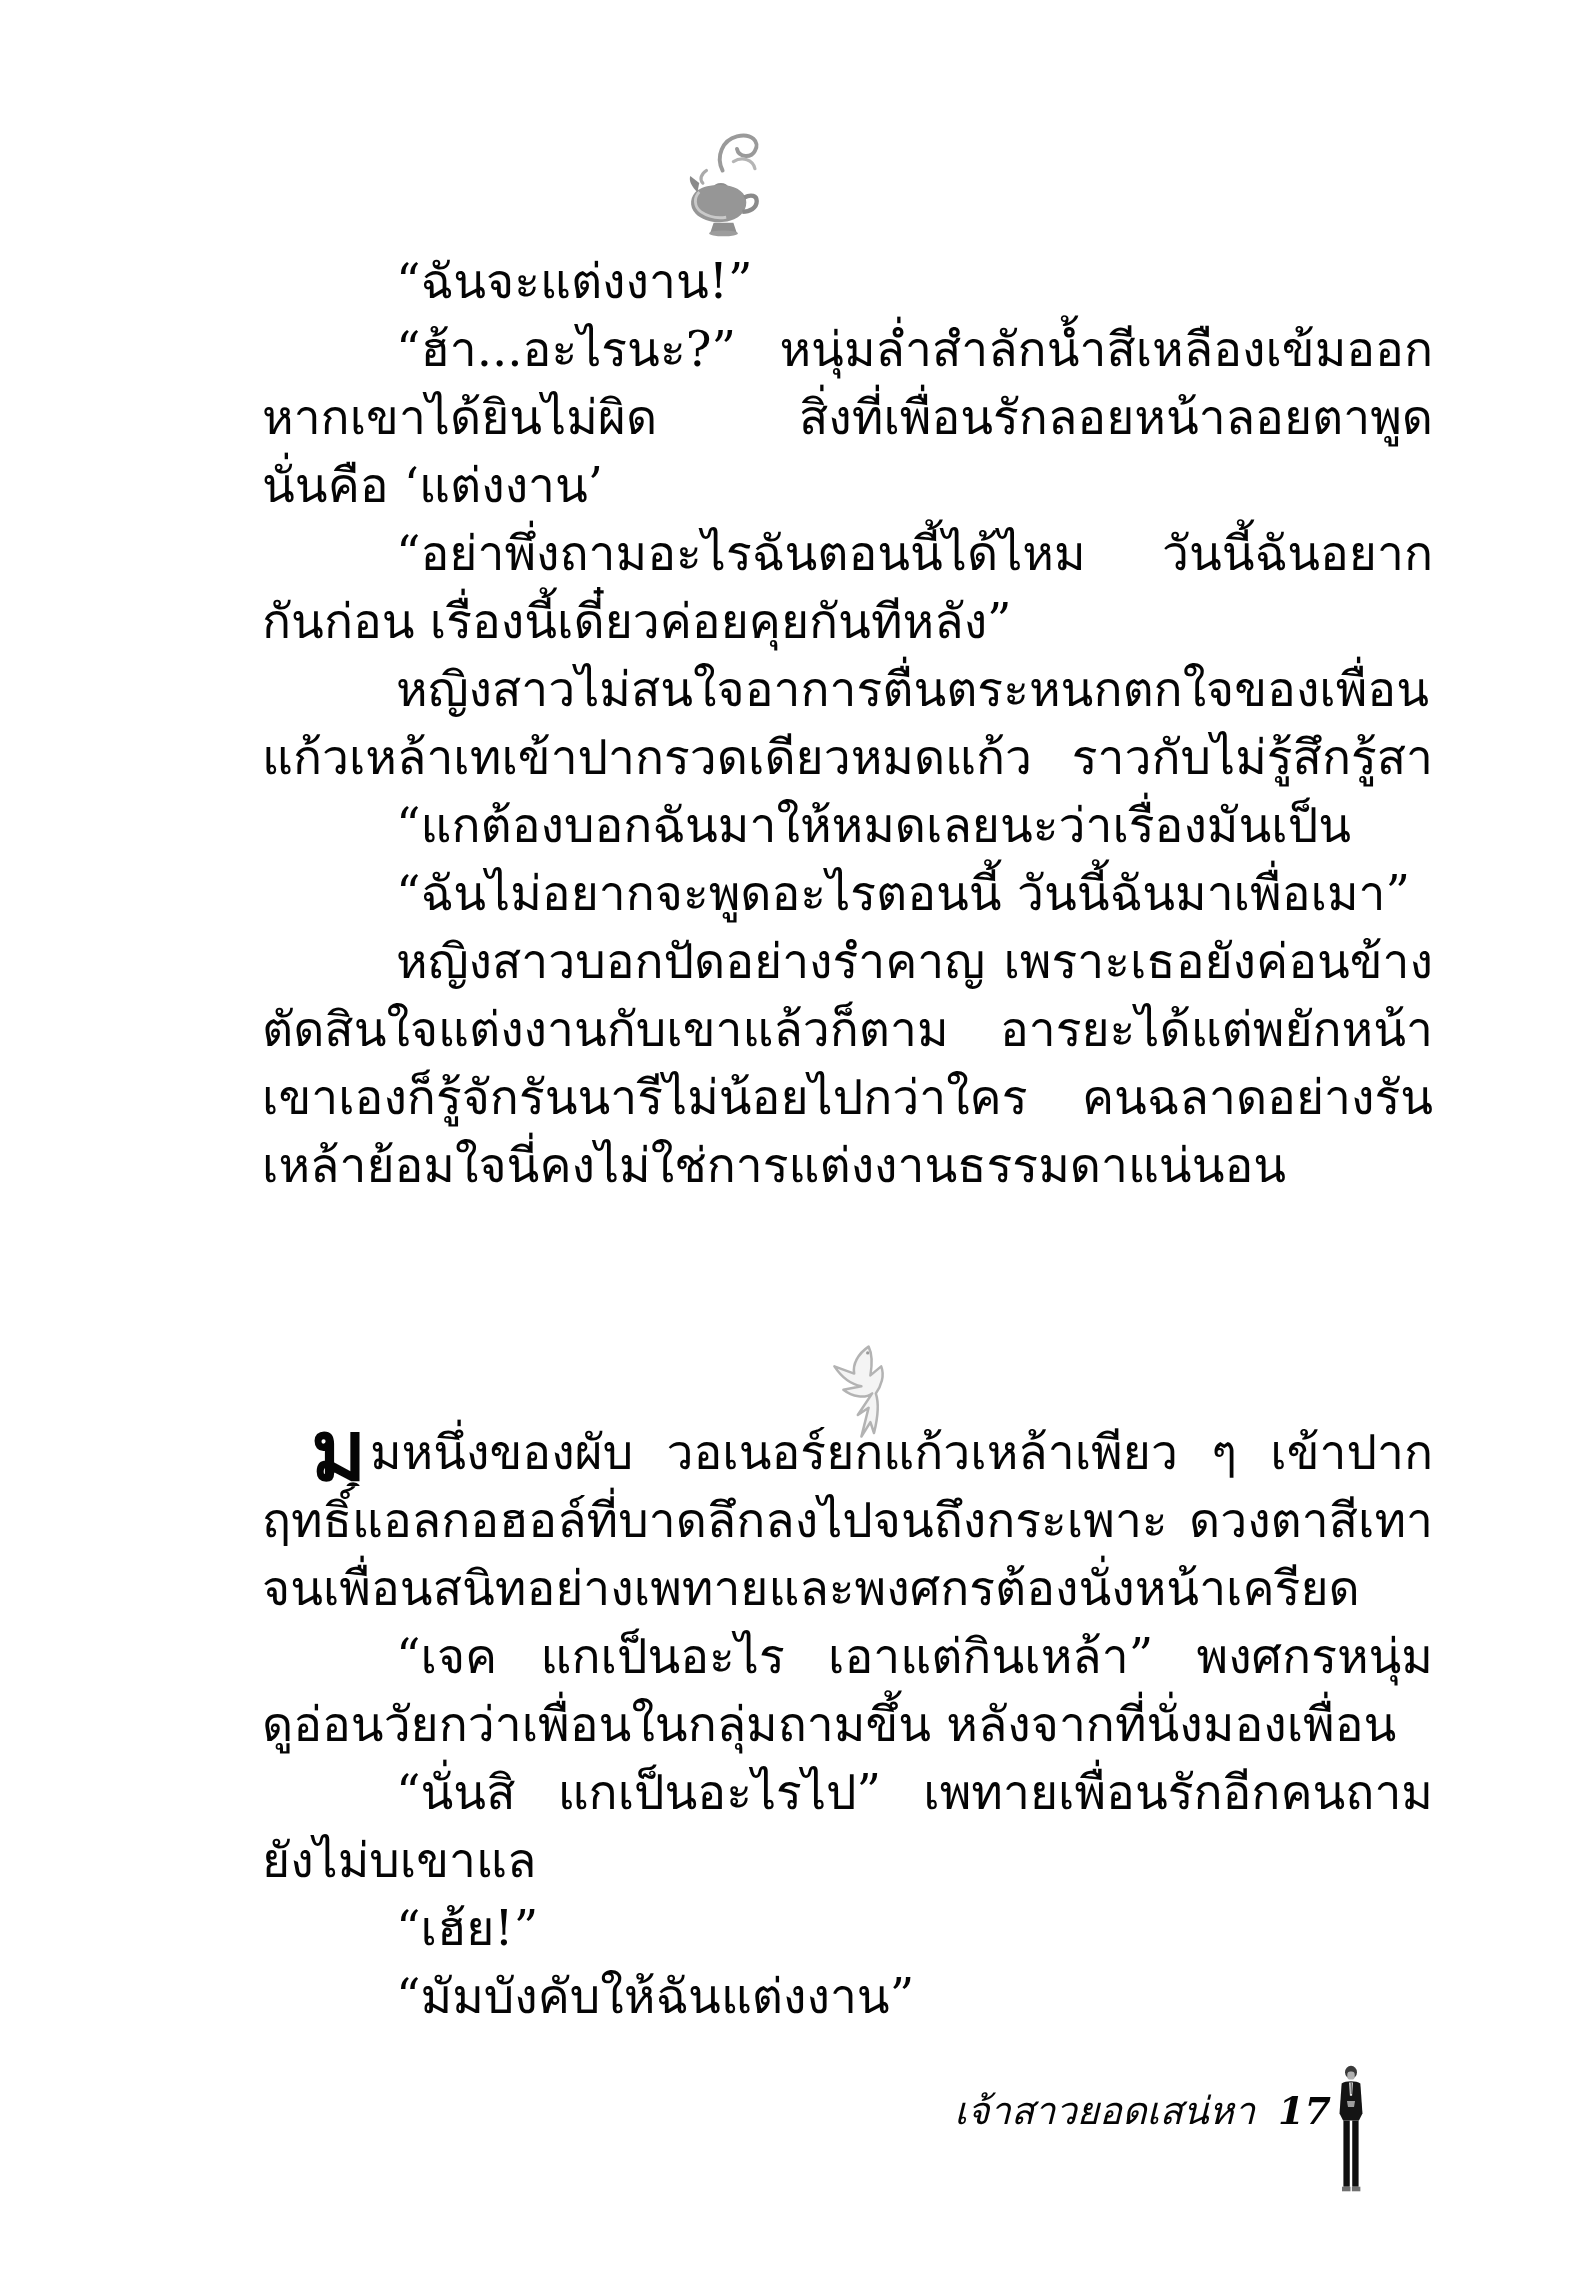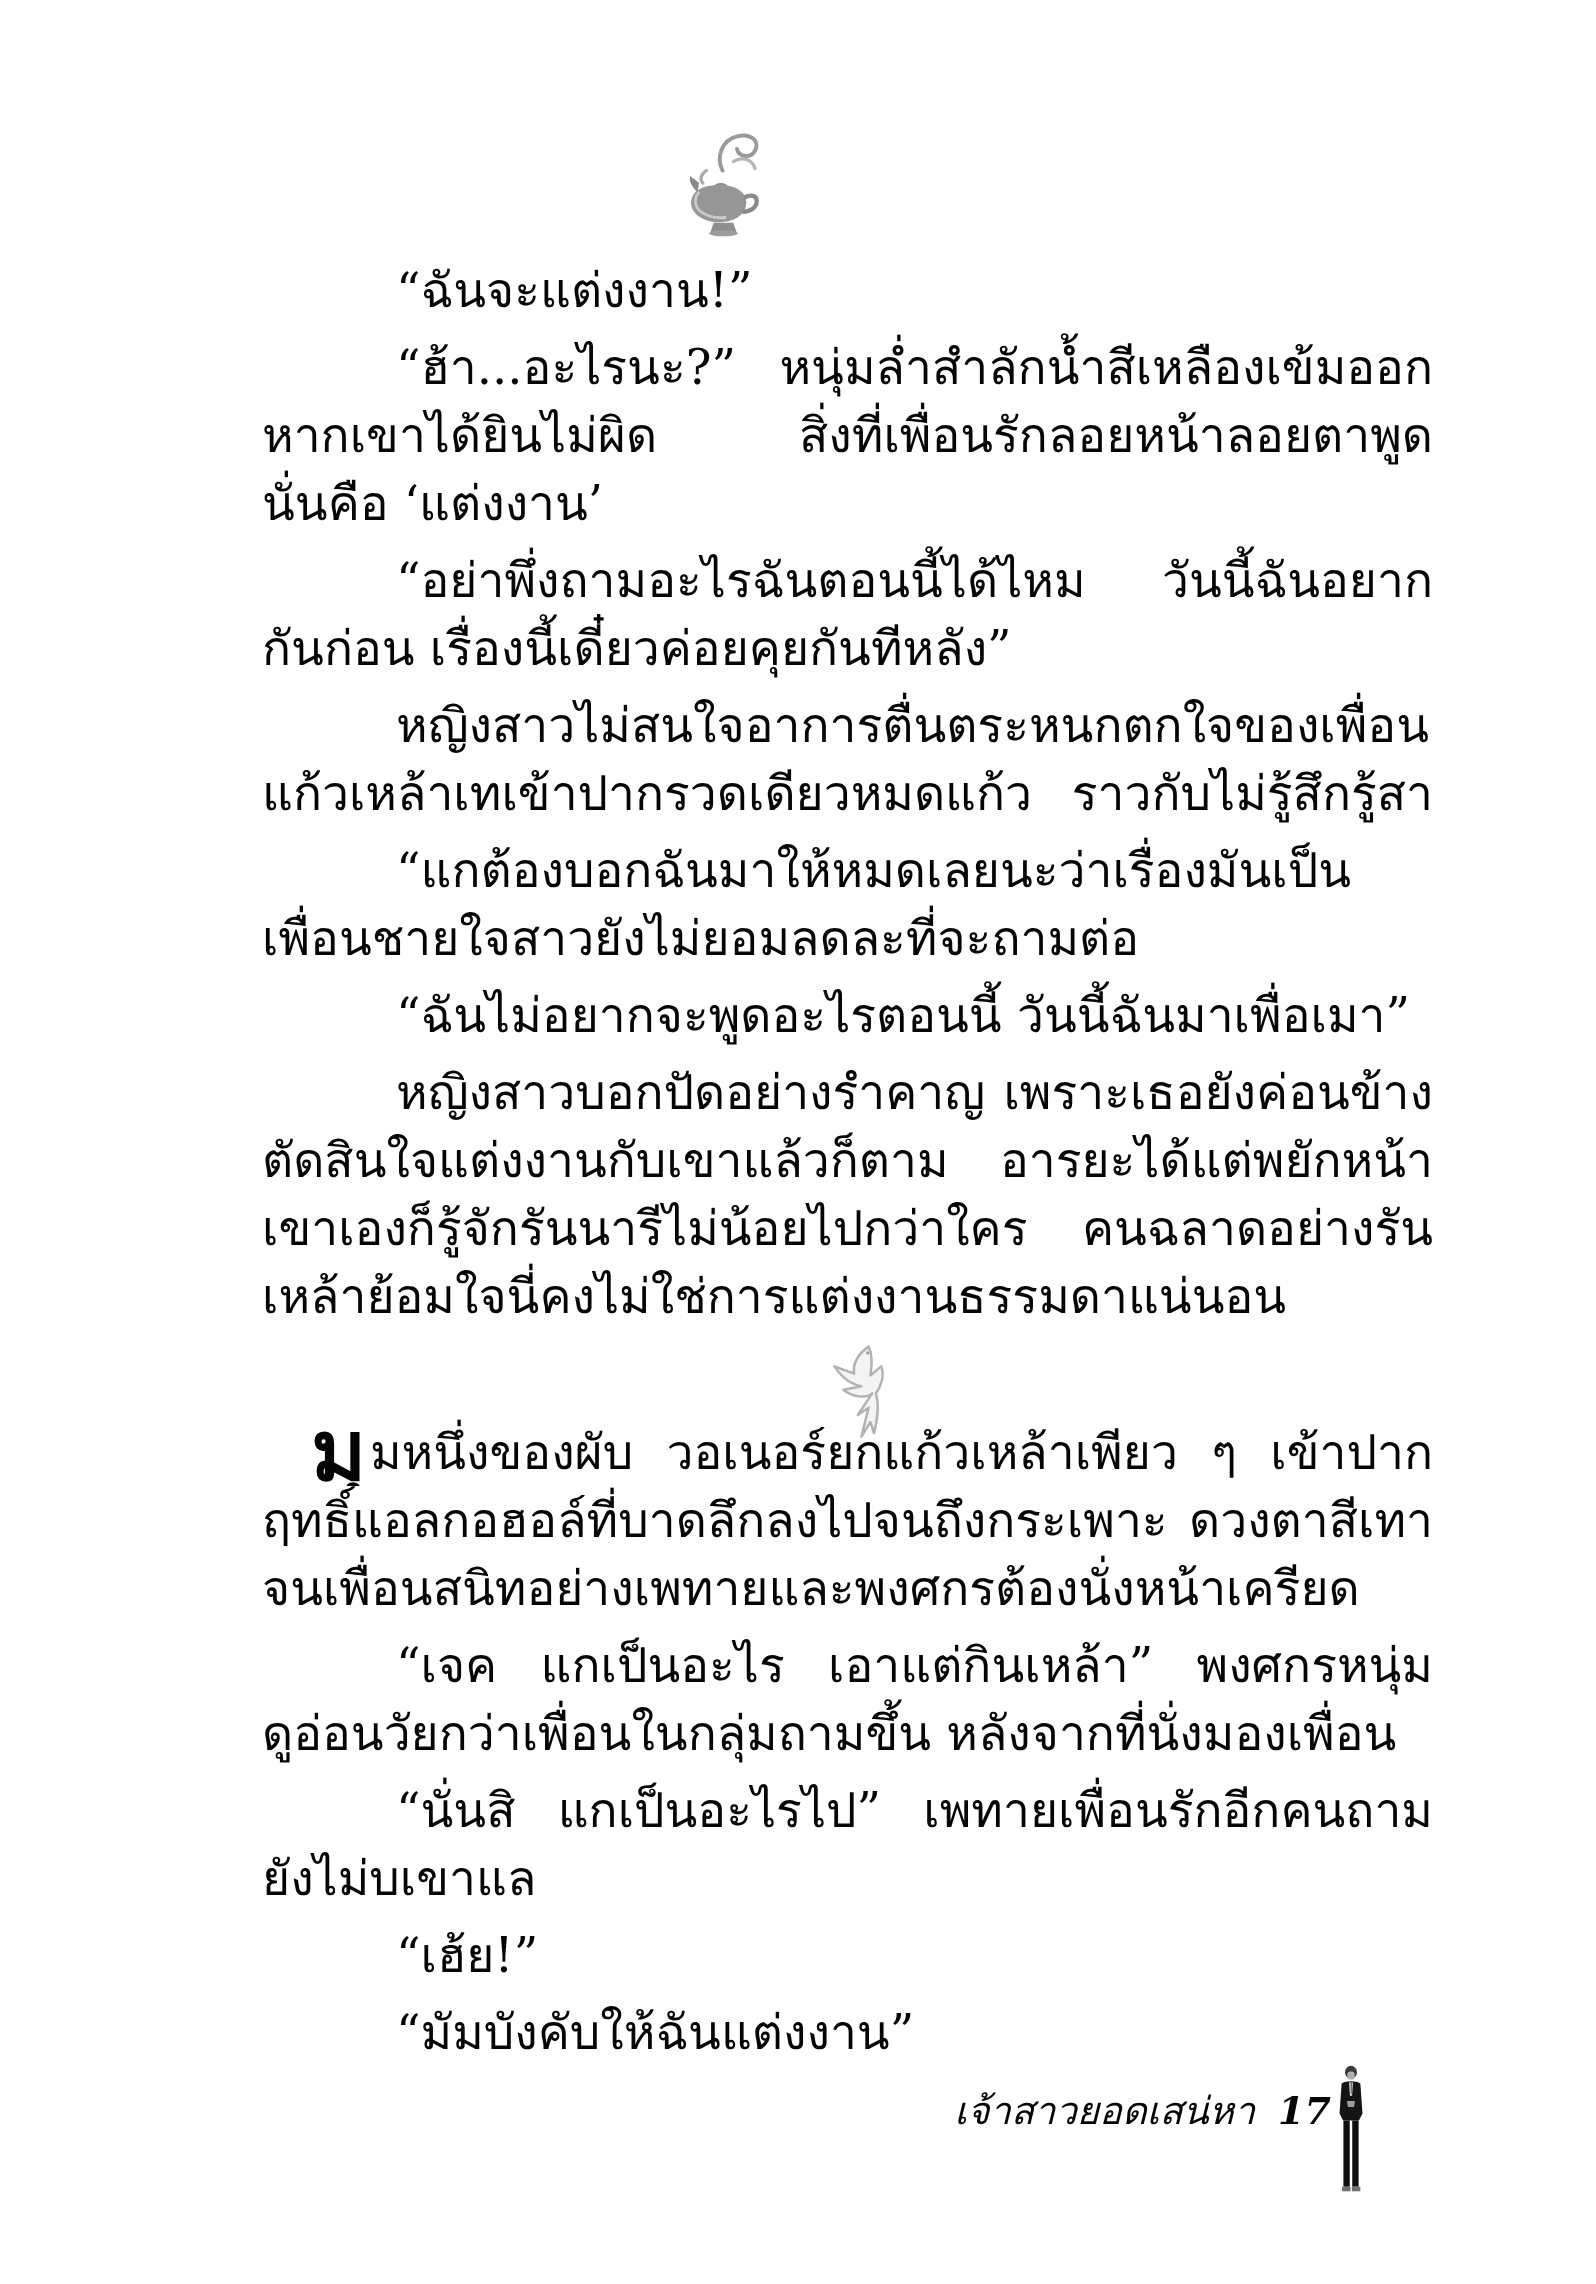--- a/index.html
+++ b/index.html
@@ -20,21 +20,21 @@
   }
   .line{
     height:68px;
     line-height:68px;
     overflow:hidden;
   }
   .line.justify{
     text-align:justify;
     text-align-last:justify;
   }
-  .line.indent{ padding-left:134px;margin-top:9px; }
+  .line.indent{ padding-left:134px; }
   .line.dropline{ padding-left:49px; }
   .it{ }
   .dropcap{
     font-weight:bold;
     font-size:84px;
     line-height:0;
     vertical-align:-10.7px;
     margin-right:3.6px;
   }
   .ornament{ position:absolute; }
@@ -77,21 +77,20 @@
   <div id="part1" class="textblock" style="top:247px">
       <div class="line indent"><span>“ฉันจะแต่งงาน!”</span></div>
       <div class="line indent justify"><span>“ฮ้า...อะไรนะ?” หนุ่มล่ำสำลักน้ำสีเหลืองเข้มออกมาเป็นทางยาว</span></div>
       <div class="line justify"><span>หากเขาได้ยินไม่ผิด สิ่งที่เพื่อนรักลอยหน้าลอยตาพูดราวกับเป็นเรื่องปกติ</span></div>
       <div class="line"><span>นั่นคือ </span><span class="it">‘แต่งงาน’</span></div>
       <div class="line indent justify"><span>“อย่าพึ่งถามอะไรฉันตอนนี้ได้ไหม วันนี้ฉันอยากเมา เรามาดื่ม</span></div>
       <div class="line"><span>กันก่อน เรื่องนี้เดี๋ยวค่อยคุยกันทีหลัง”</span></div>
       <div class="line indent justify"><span>หญิงสาวไม่สนใจอาการตื่นตระหนกตกใจของเพื่อนหนุ่ม ยก</span></div>
       <div class="line justify"><span>แก้วเหล้าเทเข้าปากรวดเดียวหมดแก้ว ราวกับไม่รู้สึกรู้สากับรสชาติฝืดเฝื่อน</span></div>
       <div class="line indent justify"><span>“แกต้องบอกฉันมาให้หมดเลยนะว่าเรื่องมันเป็นมายังไง”</span></div>
-      <div class="line"><span>เพื่อนชายใจสาวยังไม่ยอมลดละที่จะถามต่อ</span></div>
       <div class="line indent"><span>“ฉันไม่อยากจะพูดอะไรตอนนี้ วันนี้ฉันมาเพื่อเมา”</span></div>
       <div class="line indent justify"><span>หญิงสาวบอกปัดอย่างรำคาญ เพราะเธอยังค่อนข้างรับไม่ได้แม้จะ</span></div>
       <div class="line justify"><span>ตัดสินใจแต่งงานกับเขาแล้วก็ตาม อารยะได้แต่พยักหน้าหงึก ๆ เป็นเชิงรับรู้</span></div>
       <div class="line justify"><span>เขาเองก็รู้จักรันนารีไม่น้อยไปกว่าใคร คนฉลาดอย่างรันนารีลองได้มากิน</span></div>
       <div class="line"><span>เหล้าย้อมใจนี่คงไม่ใช่การแต่งงานธรรมดาแน่นอน</span></div>
     </div>
 
   <div class="ornament dove">
     <svg width="72" height="99" viewBox="0 0 40 55" xmlns="http://www.w3.org/2000/svg">
       <path d="M27 2 C21 6 18 12 19 17 L8 13 C12 19 17 23 23 24 L13 26 C18 30 25 31 29 28 L21 40 L27 36 L23 52 L28 44 L30 50 C32 42 33 34 31 28 C34 24 36 18 34 13 L28 18 C29 12 29 6 27 2 Z" fill="#f4f4f4" stroke="#b3b3b3" stroke-width="1.4" stroke-linejoin="round"></path>

